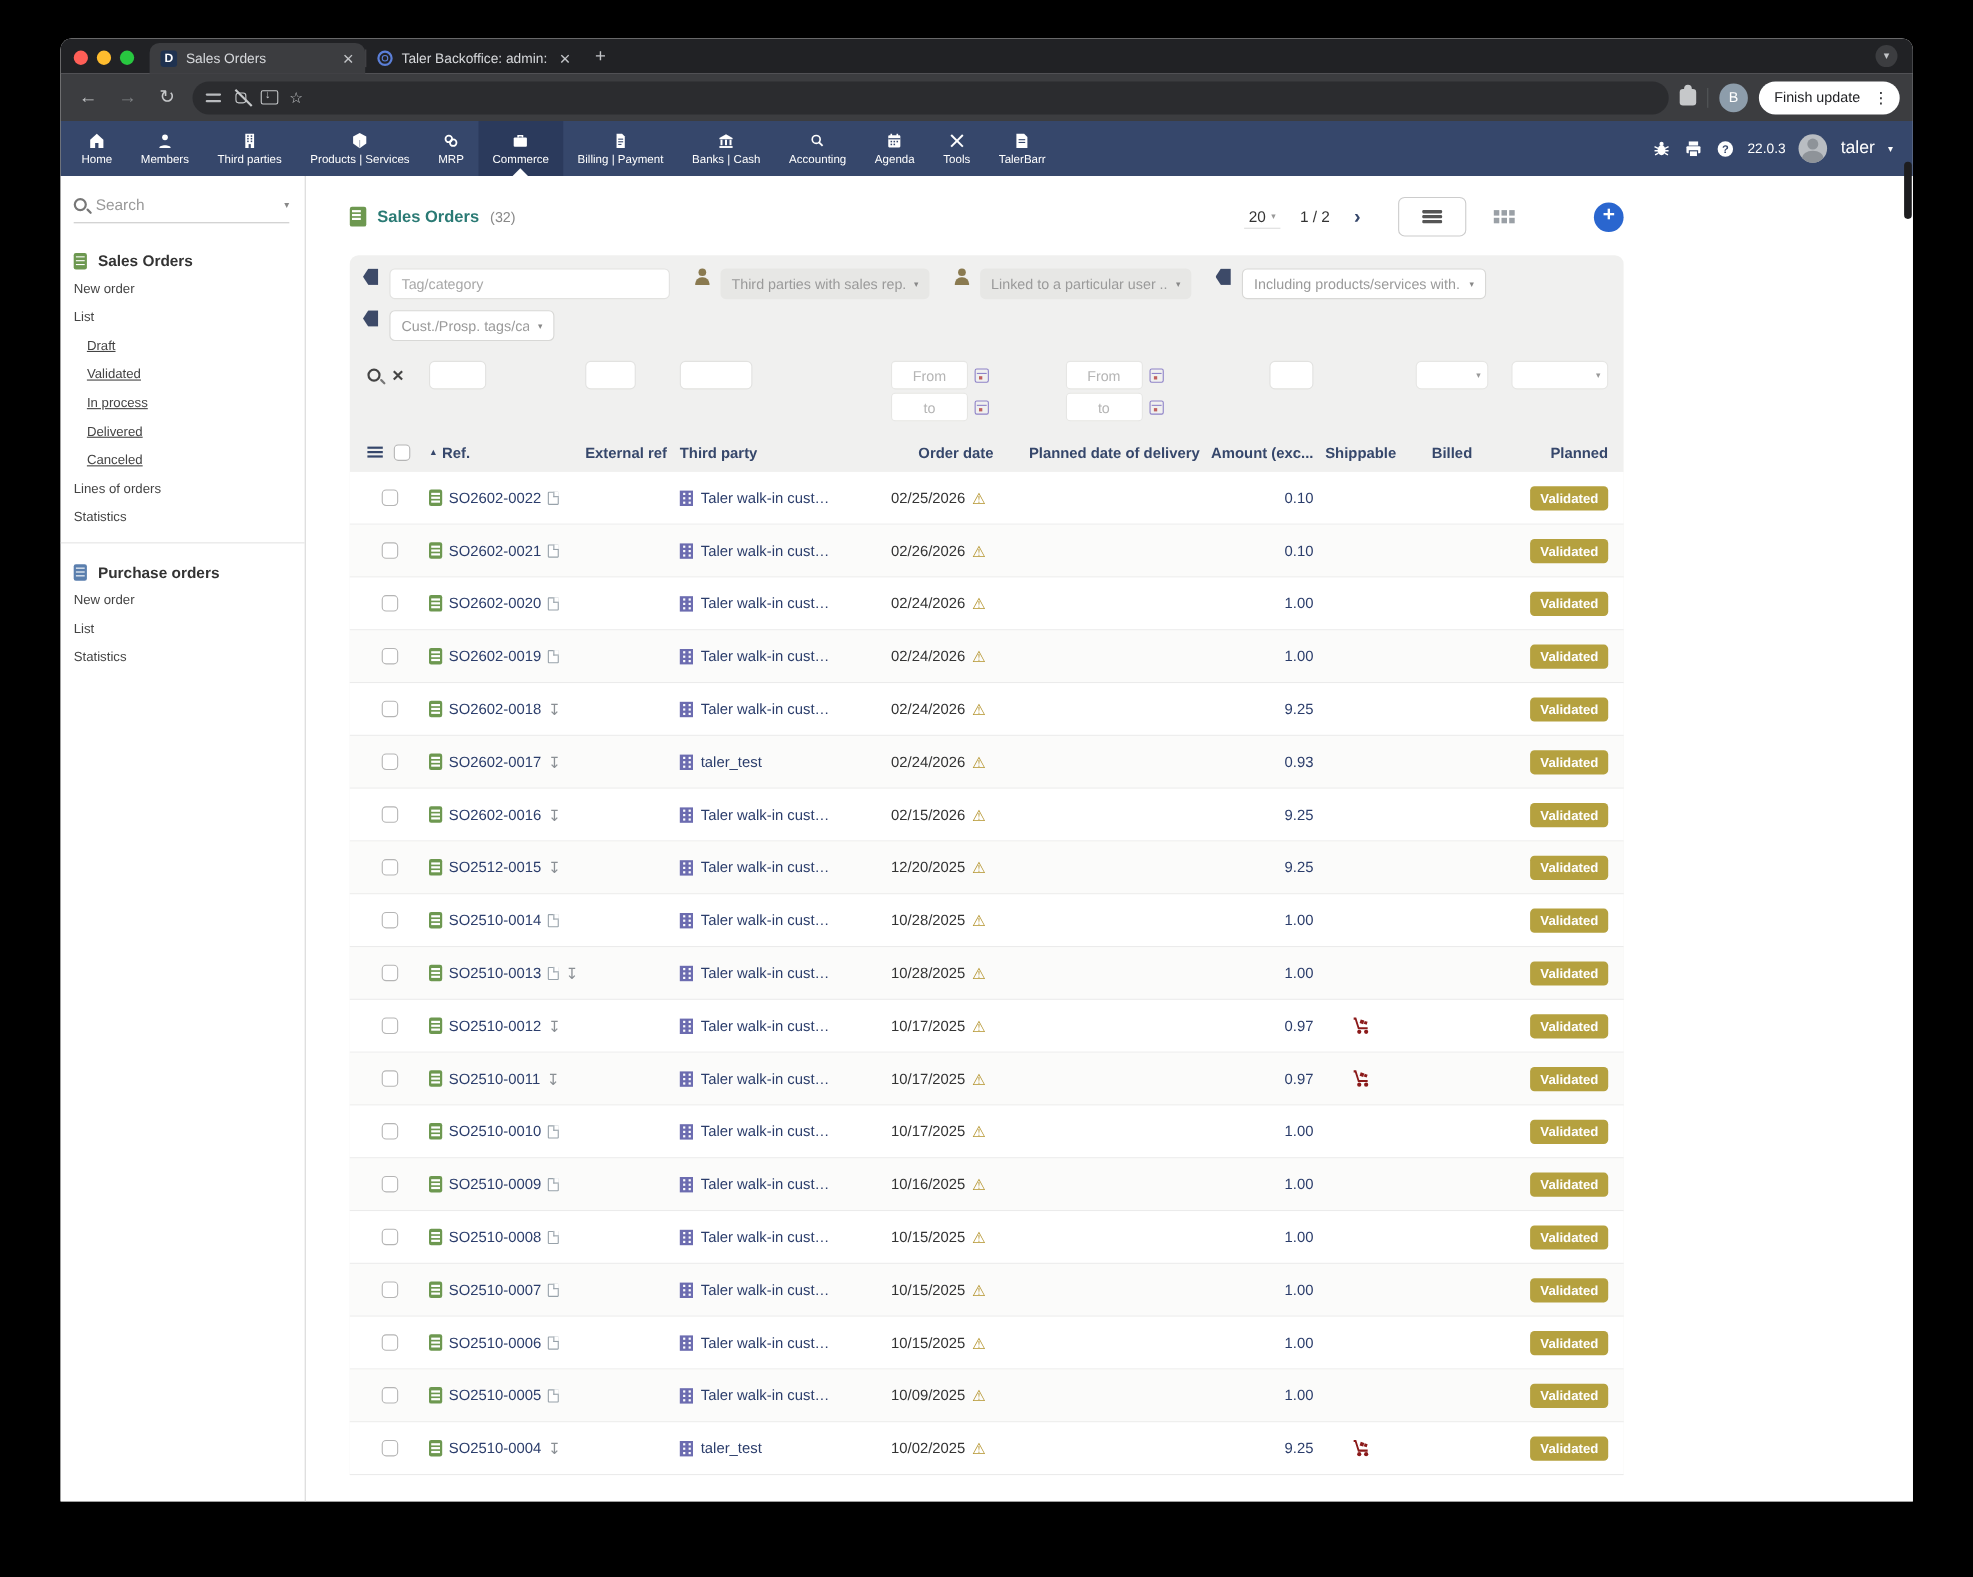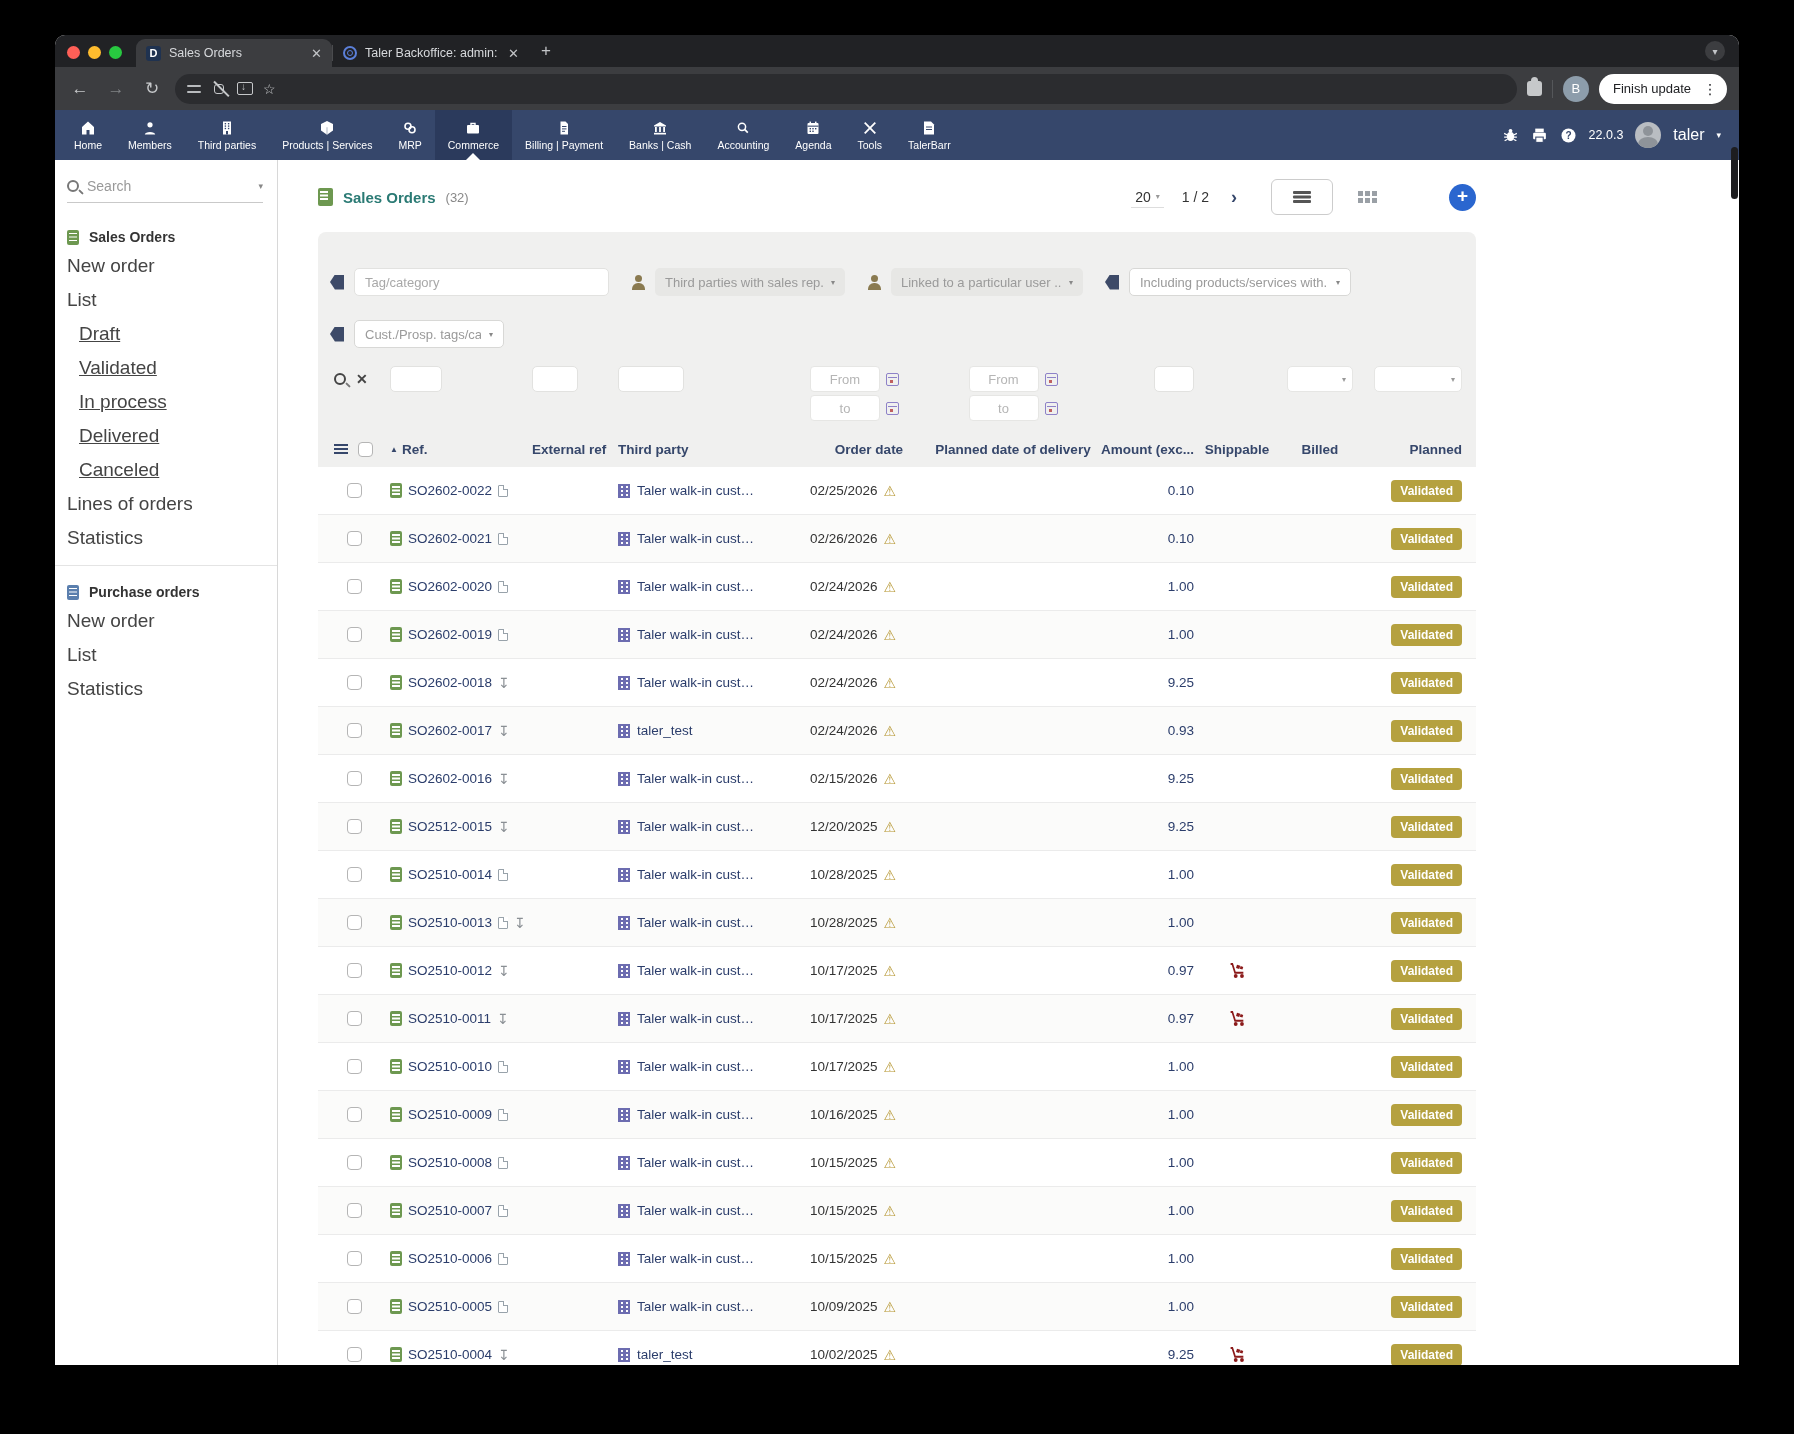--- a/index.html
+++ b/index.html
@@ -76,21 +76,21 @@
   .mag { width:12px; height:12px; border:2px solid #777; border-radius:50%; position:relative; flex:none; }
   .mag::after { content:""; position:absolute; left:9px; top:9px; width:6px; height:2px; background:#777; transform:rotate(45deg); border-radius:1px; }
   .side-search .ph { flex:1; color:#999; font-size:14px; }
   .side-search .caret { color:#888; font-size:9px; }
   .side-section { padding:14px 0 10px 0; border-bottom:1px solid #e4e4e4; }
   .side-head { display:flex; align-items:center; gap:10px; padding:4px 12px; font-size:14px; font-weight:bold; color:#333; }
   .i-doc { width:12px; height:15px; border-radius:2px; position:relative; flex:none; }
   .i-doc.green { background:#6d9850; } .i-doc.blue { background:#5b7fae; }
   .i-doc::before { content:""; position:absolute; left:2px; top:3px; width:8px; height:1.5px; background:#fff;
     box-shadow:0 3.5px 0 #fff, 0 7px 0 #fff; }
-  .side-item { padding:6px 12px; font-size:19px; color:#444; }
+  .side-item { padding:6px 12px; font-size:12px; color:#444; }
   .side-item.sub { padding-left:24px;text-decoration:underline; }
 
   .main { flex:1; padding:18px 0 0 40px; }
   .title-row { width:1158px; display:flex; align-items:center; gap:10px; height:38px; }
   .page-title { color:#2a7a74; font-size:15px; font-weight:bold; }
   .page-count { color:#888; font-size:13px; }
   .title-right { margin-left:auto; display:flex; align-items:center; gap:14px; }
   .pagesize { display:flex; align-items:center; gap:5px; font-size:14px; color:#333; border-bottom:1px solid #ddd; padding:2px 4px; }
   .pagesize .caret { font-size:8px; color:#999; }
   .pages { font-size:14px; color:#333; padding:2px 4px; }
@@ -102,21 +102,21 @@
     box-shadow:0 4.5px 0 #555, 0 9px 0 #555; border-radius:1px; }
   .grid-btn { width:40px; height:36px; display:flex; align-items:center; justify-content:center; }
   .grid-ic { width:5px; height:5px; background:#9aa0a6;
     box-shadow:7px 0 #9aa0a6, 14px 0 #9aa0a6, 0 7px #9aa0a6, 7px 7px #9aa0a6, 14px 7px #9aa0a6; margin:-7px 14px 0 0; }
   .add-btn { width:27px; height:27px; border-radius:50%; background:#2a66cf; color:#fff; font-size:19px;
     display:flex; align-items:center; justify-content:center; margin-left:48px; font-weight:bold; padding-bottom:2px; }
 
   
   .panel { width:1158px; margin-top:16px; background:#f0f0ef; border-radius:8px 8px 0 0; }
   .filters { padding:12px 12px 4px 12px; }
-  .f-row { display:flex; align-items:center; gap:10px; margin-bottom:10px;margin-top:24px; }
+  .f-row { display:flex; gap:10px; margin-bottom:10px; }
   .i-tag { width:14px; height:15px; background:#3d4a68; clip-path:polygon(35% 0,100% 0,100% 100%,35% 100%,0 50%); flex:none; }
   .i-person { width:14px; height:14px; position:relative; flex:none; }
   .i-person::before { content:""; position:absolute; top:0; left:4px; width:7px; height:7px; border-radius:50%; background:#8a7a50; }
   .i-person::after { content:""; position:absolute; bottom:-1px; left:1px; width:13px; height:7px; border-radius:6px 6px 0 0; background:#8a7a50; }
   .f-input { height:28px; background:#fff; border:1px solid #e2e2e0; border-radius:5px; font-size:13px; color:#333;
     padding:0 10px; font-family:"Liberation Sans",sans-serif; }
   .f-input::placeholder { color:#a8a8a8; }
   .f-select { height:28px; background:#e7e7e5; border-radius:5px; display:flex; align-items:center; gap:8px;
     padding:0 10px; font-size:13px; color:#9a9a9a; white-space:nowrap; }
   .f-select.white { background:#fff; border:1px solid #d8d8d6; }

